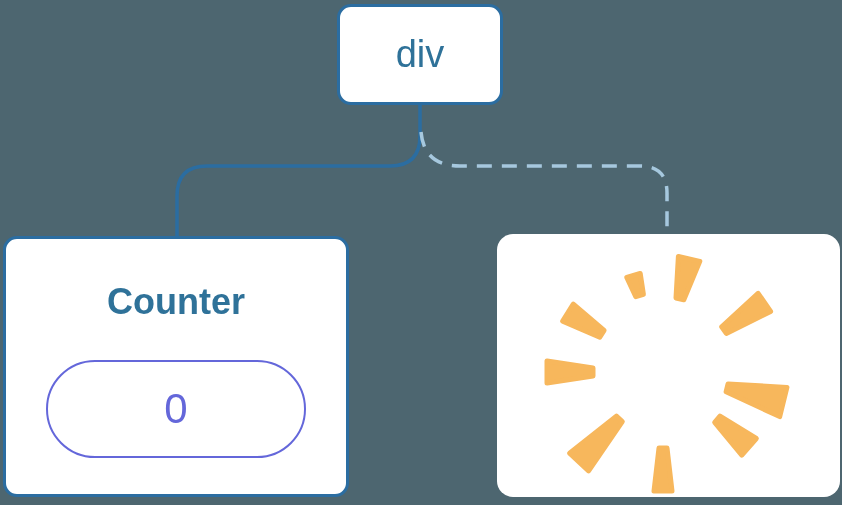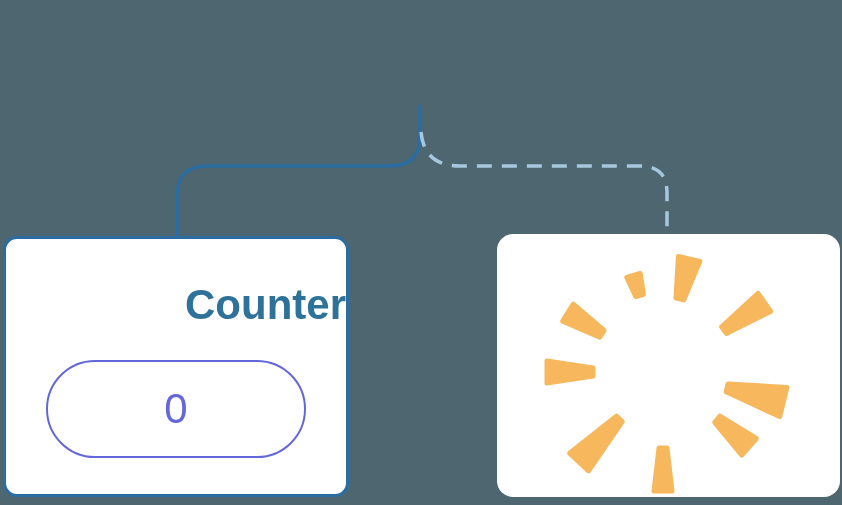--- a/index.html
+++ b/index.html
@@ -53,22 +53,22 @@
     color: var(--node-text, #2f7299);
   }
   .counter-card {
     left: 3px; top: 236px;
     width: 346px; height: 261px;
     border: 3.5px solid var(--node-border, #2b6da1);
     border-radius: 14px;
   }
   .counter-title {
     margin-top: 42px;
-    text-align: right;
-    font-size: 42px;
+    text-align: center;
+    font-size: 36px;
     font-weight: 600;
     color: var(--node-text, #2f7299);
   }
   .state-pill {
     position: absolute;
     left: 40px; top: 121px;
     width: 260px; height: 98px;
     border: 2.5px solid var(--pill-accent, #6467da);
     border-radius: 49px;
     box-sizing: border-box;
@@ -114,20 +114,23 @@
 </head>
 <body>
 
 <div class="canvas">
 
   <svg class="connectors" viewBox="0 0 842 505" width="842" height="505">
     <path class="solid-link" d="M420,105 L420,136 Q420,166 390,166 L207,166 Q177,166 177,196 L177,236"></path>
     <path class="dashed-link" d="M421,132 Q424,166 460,166 L640,166 Q667,166 667,193 L667,234"></path>
   </svg>
 
+  <div class="node root-node">
+    <span class="root-label">div</span>
+  </div>
 
   <div class="node counter-card">
     <div class="counter-title">Counter</div>
     <div class="state-pill">
       <span class="state-value">0</span>
     </div>
   </div>
 
   <div class="node removed-card">
     <span class="poof">

